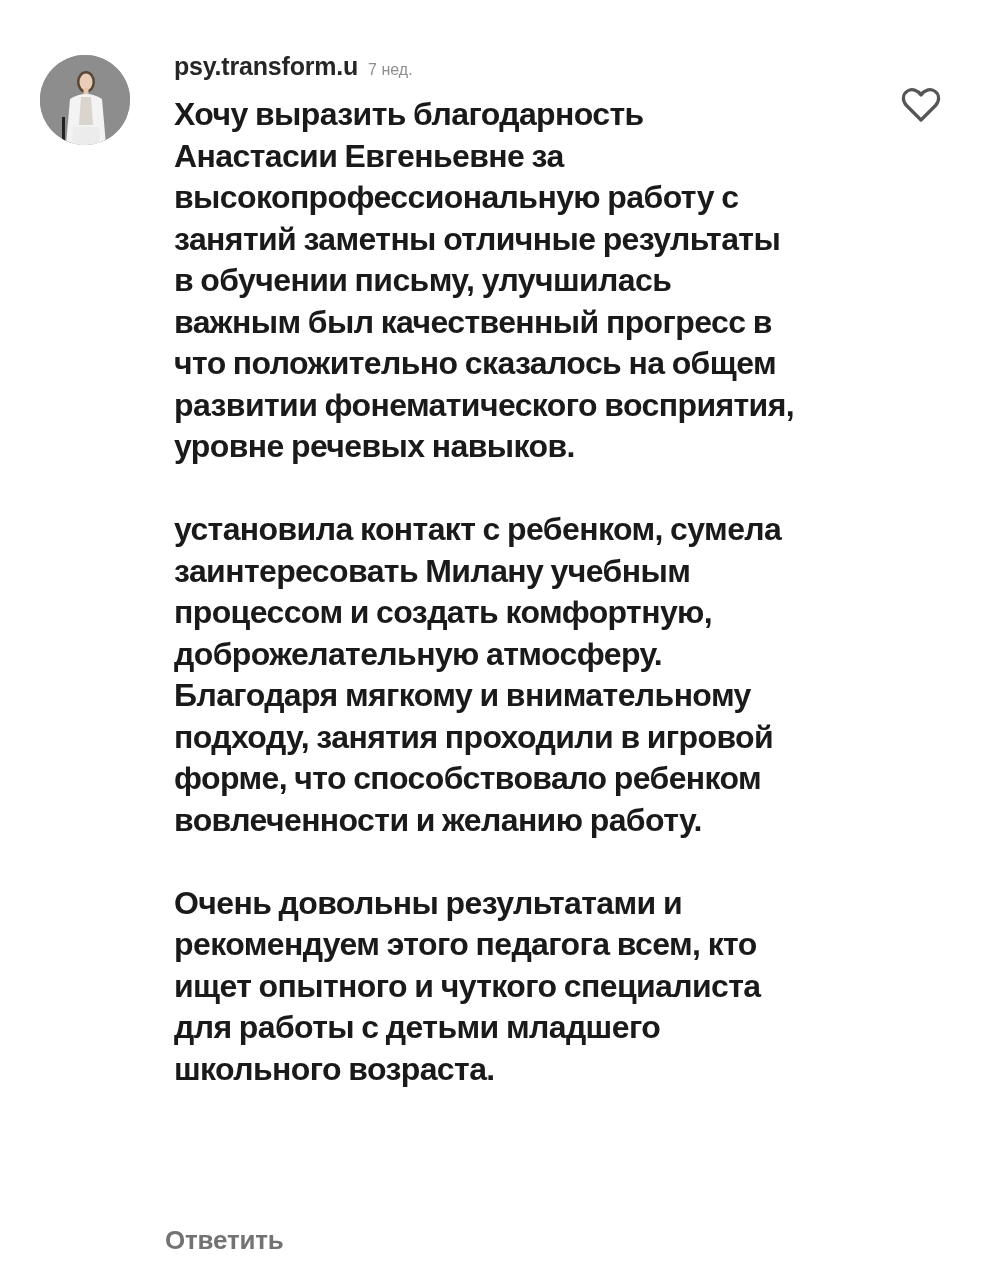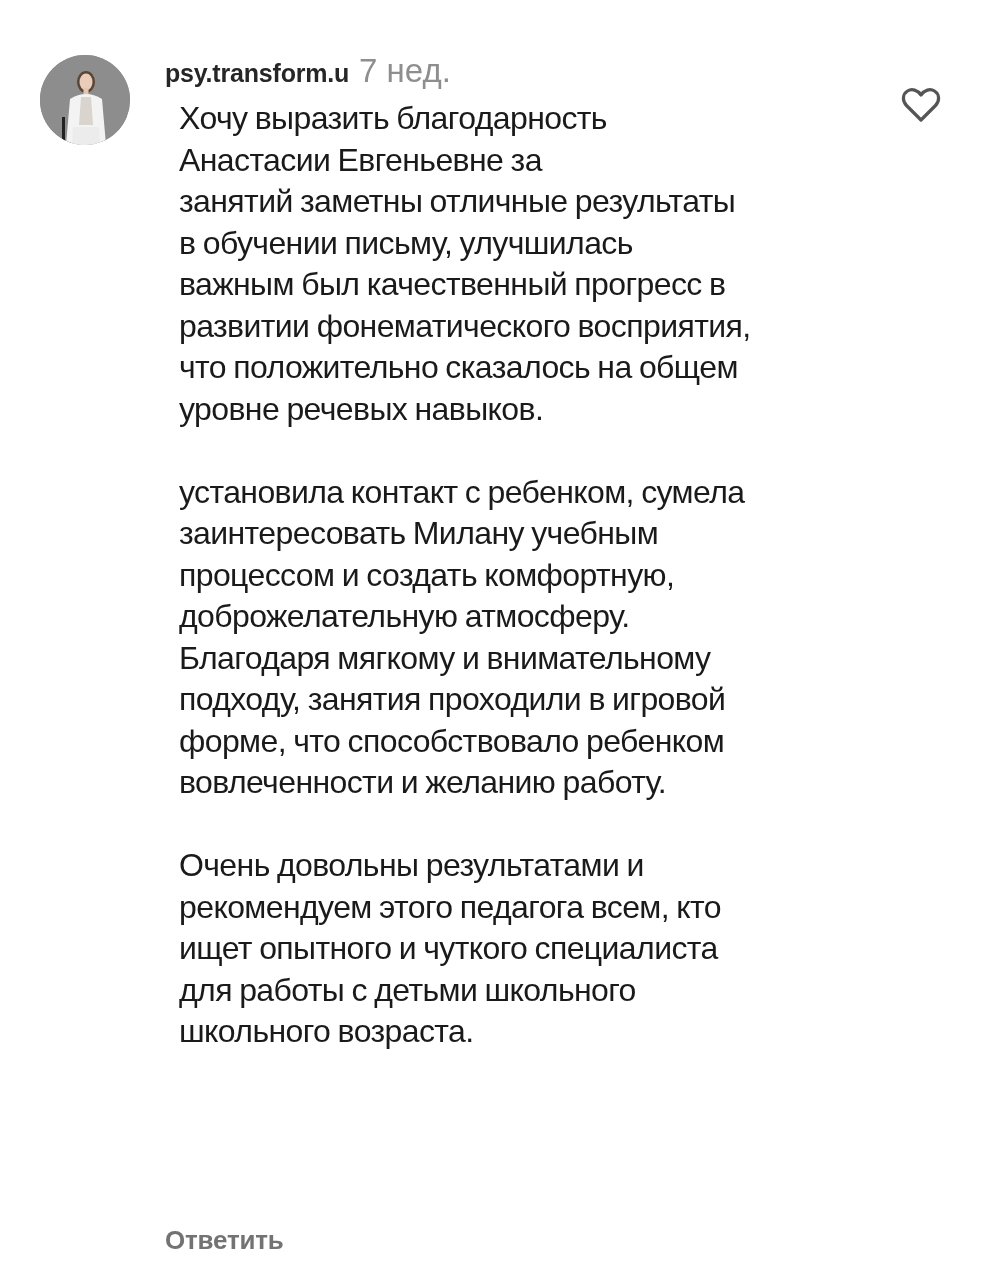--- a/index.html
+++ b/index.html
@@ -29,51 +29,51 @@
       width: 90px;
       height: 90px;
       border-radius: 50%;
       background: radial-gradient(circle at 50% 40%, #9a9a9a 0%, #878787 60%, #7b7b7b 100%);
       overflow: hidden;
       cursor: pointer;
     }
     .avatar svg { width: 100%; height: 100%; display: block; }
     .content {
       position: absolute;
-      left: 165px;
+      left: 174px;
       top: 52px;
       width: 700px;
     }
     .header-line {
       height: 32px;
       display: flex;
       align-items: baseline;
       white-space: nowrap;
     }
     .username {
       font-size: 25px;
       font-weight: 600;
       color: #262626;
       letter-spacing: -0.2px;
       cursor: pointer;
     }
     .timestamp {
-      font-size: 33px;
+      font-size: 16px;
       color: #8e8e8e;
       margin-left: 10px;
     }
     .body-text {
       margin-top: 10px;
       font-size: 32px;
       line-height: 41.5px;
       color: #1a1a1a;
       letter-spacing: -0.6px;
       word-spacing: -1px;
     }
-    .paragraph { margin: 14px; }
+    .paragraph { margin: 0; font-weight: bold; }
     .paragraph + .paragraph { margin-top: 41.5px; }
     .line { display: block; white-space: nowrap; }
     .actions {
       position: absolute;
       left: 165px;
       top: 1225px;
       display: flex;
       gap: 56px;
       flex-direction: column;
     }
@@ -122,42 +122,43 @@
   <div class="content">
     <div class="header-line">
       <span class="username">psy.transform.u</span>
       <span class="timestamp">7 нед.</span>
     </div>
 
     <div class="body-text">
       <p class="paragraph">
         <span class="line">Хочу выразить благодарность</span>
         <span class="line">Анастасии Евгеньевне за</span>
+        <span class="line">высокопрофессиональную работу с</span>
         <span class="line">занятий заметны отличные результаты</span>
         <span class="line">в обучении письму, улучшилась</span>
         <span class="line">важным был качественный прогресс в</span>
+        <span class="line">что положительно сказалось на общем</span>
         <span class="line">развитии фонематического восприятия,</span>
-        <span class="line">что положительно сказалось на общем</span>
         <span class="line">уровне речевых навыков.</span>
       </p>
       <p class="paragraph">
         <span class="line">установила контакт с ребенком, сумела</span>
         <span class="line">заинтересовать Милану учебным</span>
         <span class="line">процессом и создать комфортную,</span>
         <span class="line">доброжелательную атмосферу.</span>
         <span class="line">Благодаря мягкому и внимательному</span>
         <span class="line">подходу, занятия проходили в игровой</span>
         <span class="line">форме, что способствовало ребенком</span>
         <span class="line">вовлеченности и желанию работу.</span>
       </p>
       <p class="paragraph">
         <span class="line">Очень довольны результатами и</span>
         <span class="line">рекомендуем этого педагога всем, кто</span>
         <span class="line">ищет опытного и чуткого специалиста</span>
-        <span class="line">для работы с детьми школьного</span>
+        <span class="line">для работы с детьми младшего</span>
         <span class="line">школьного возраста.</span>
       </p>
     </div>
   </div>
 
   <div class="like">
     <svg viewBox="0 0 42 40">
       <path d="M21 36 L6.5 21.5 C2 17 2.5 10 7.5 7 C12 4.3 17.5 6 21 11 C24.5 6 30 4.3 34.5 7 C39.5 10 40 17 35.5 21.5 Z" fill="none" stroke="#555555" stroke-width="3.2" stroke-linejoin="round"></path>
     </svg>
   </div>

